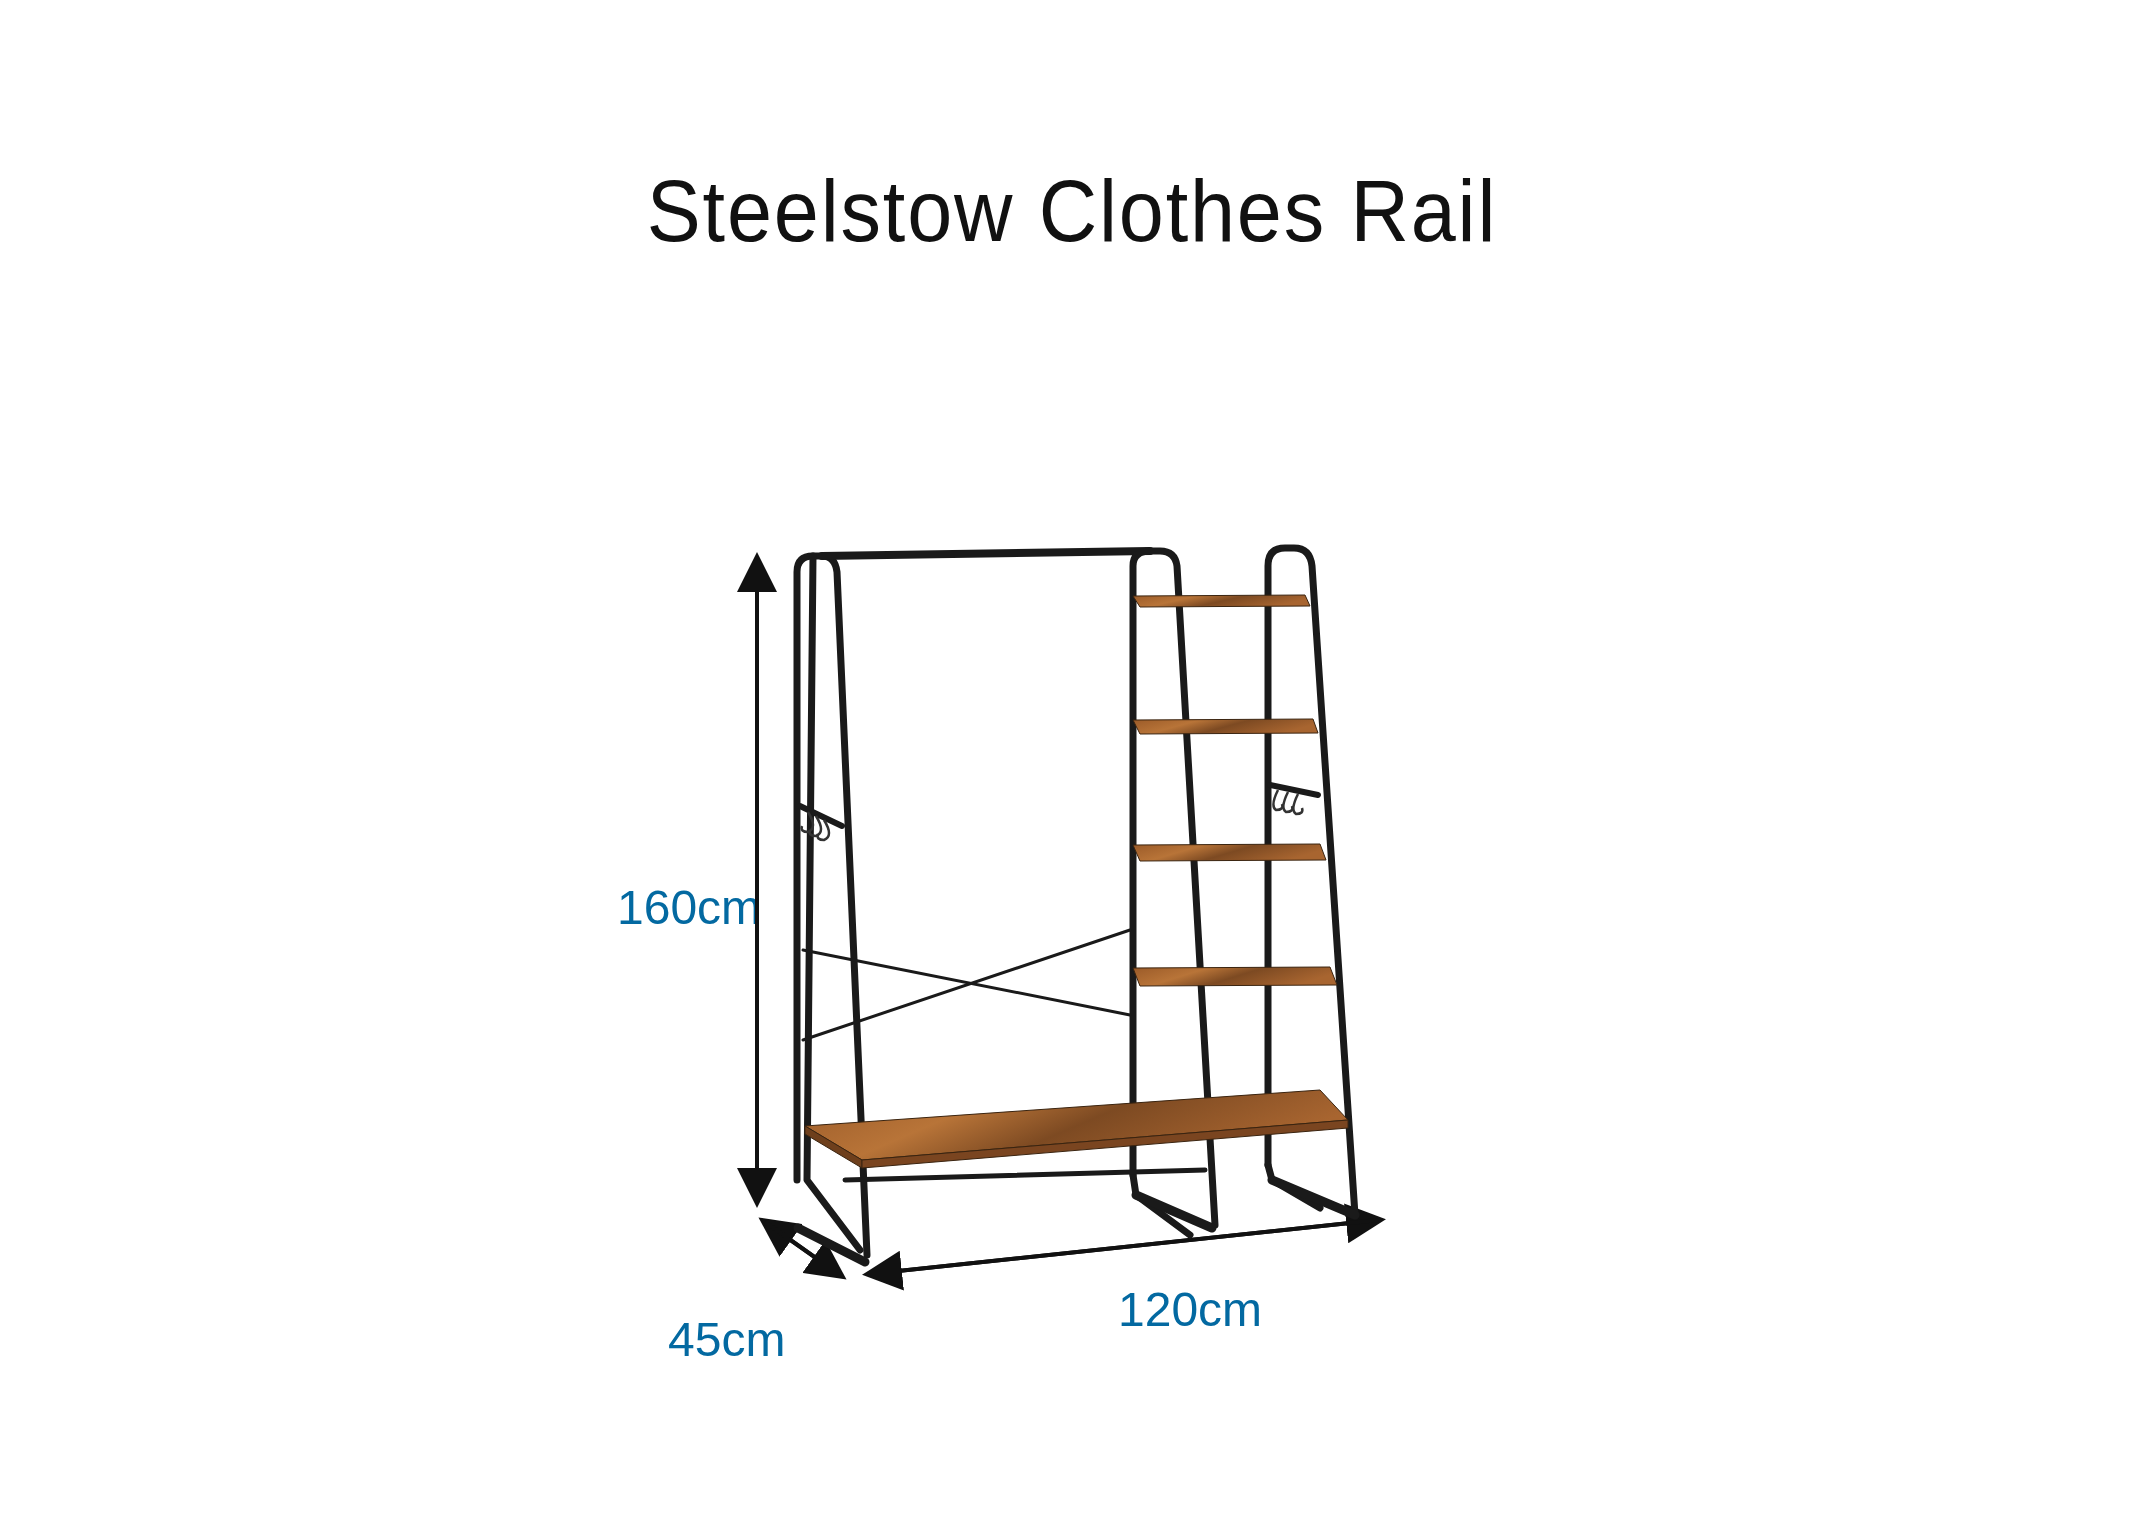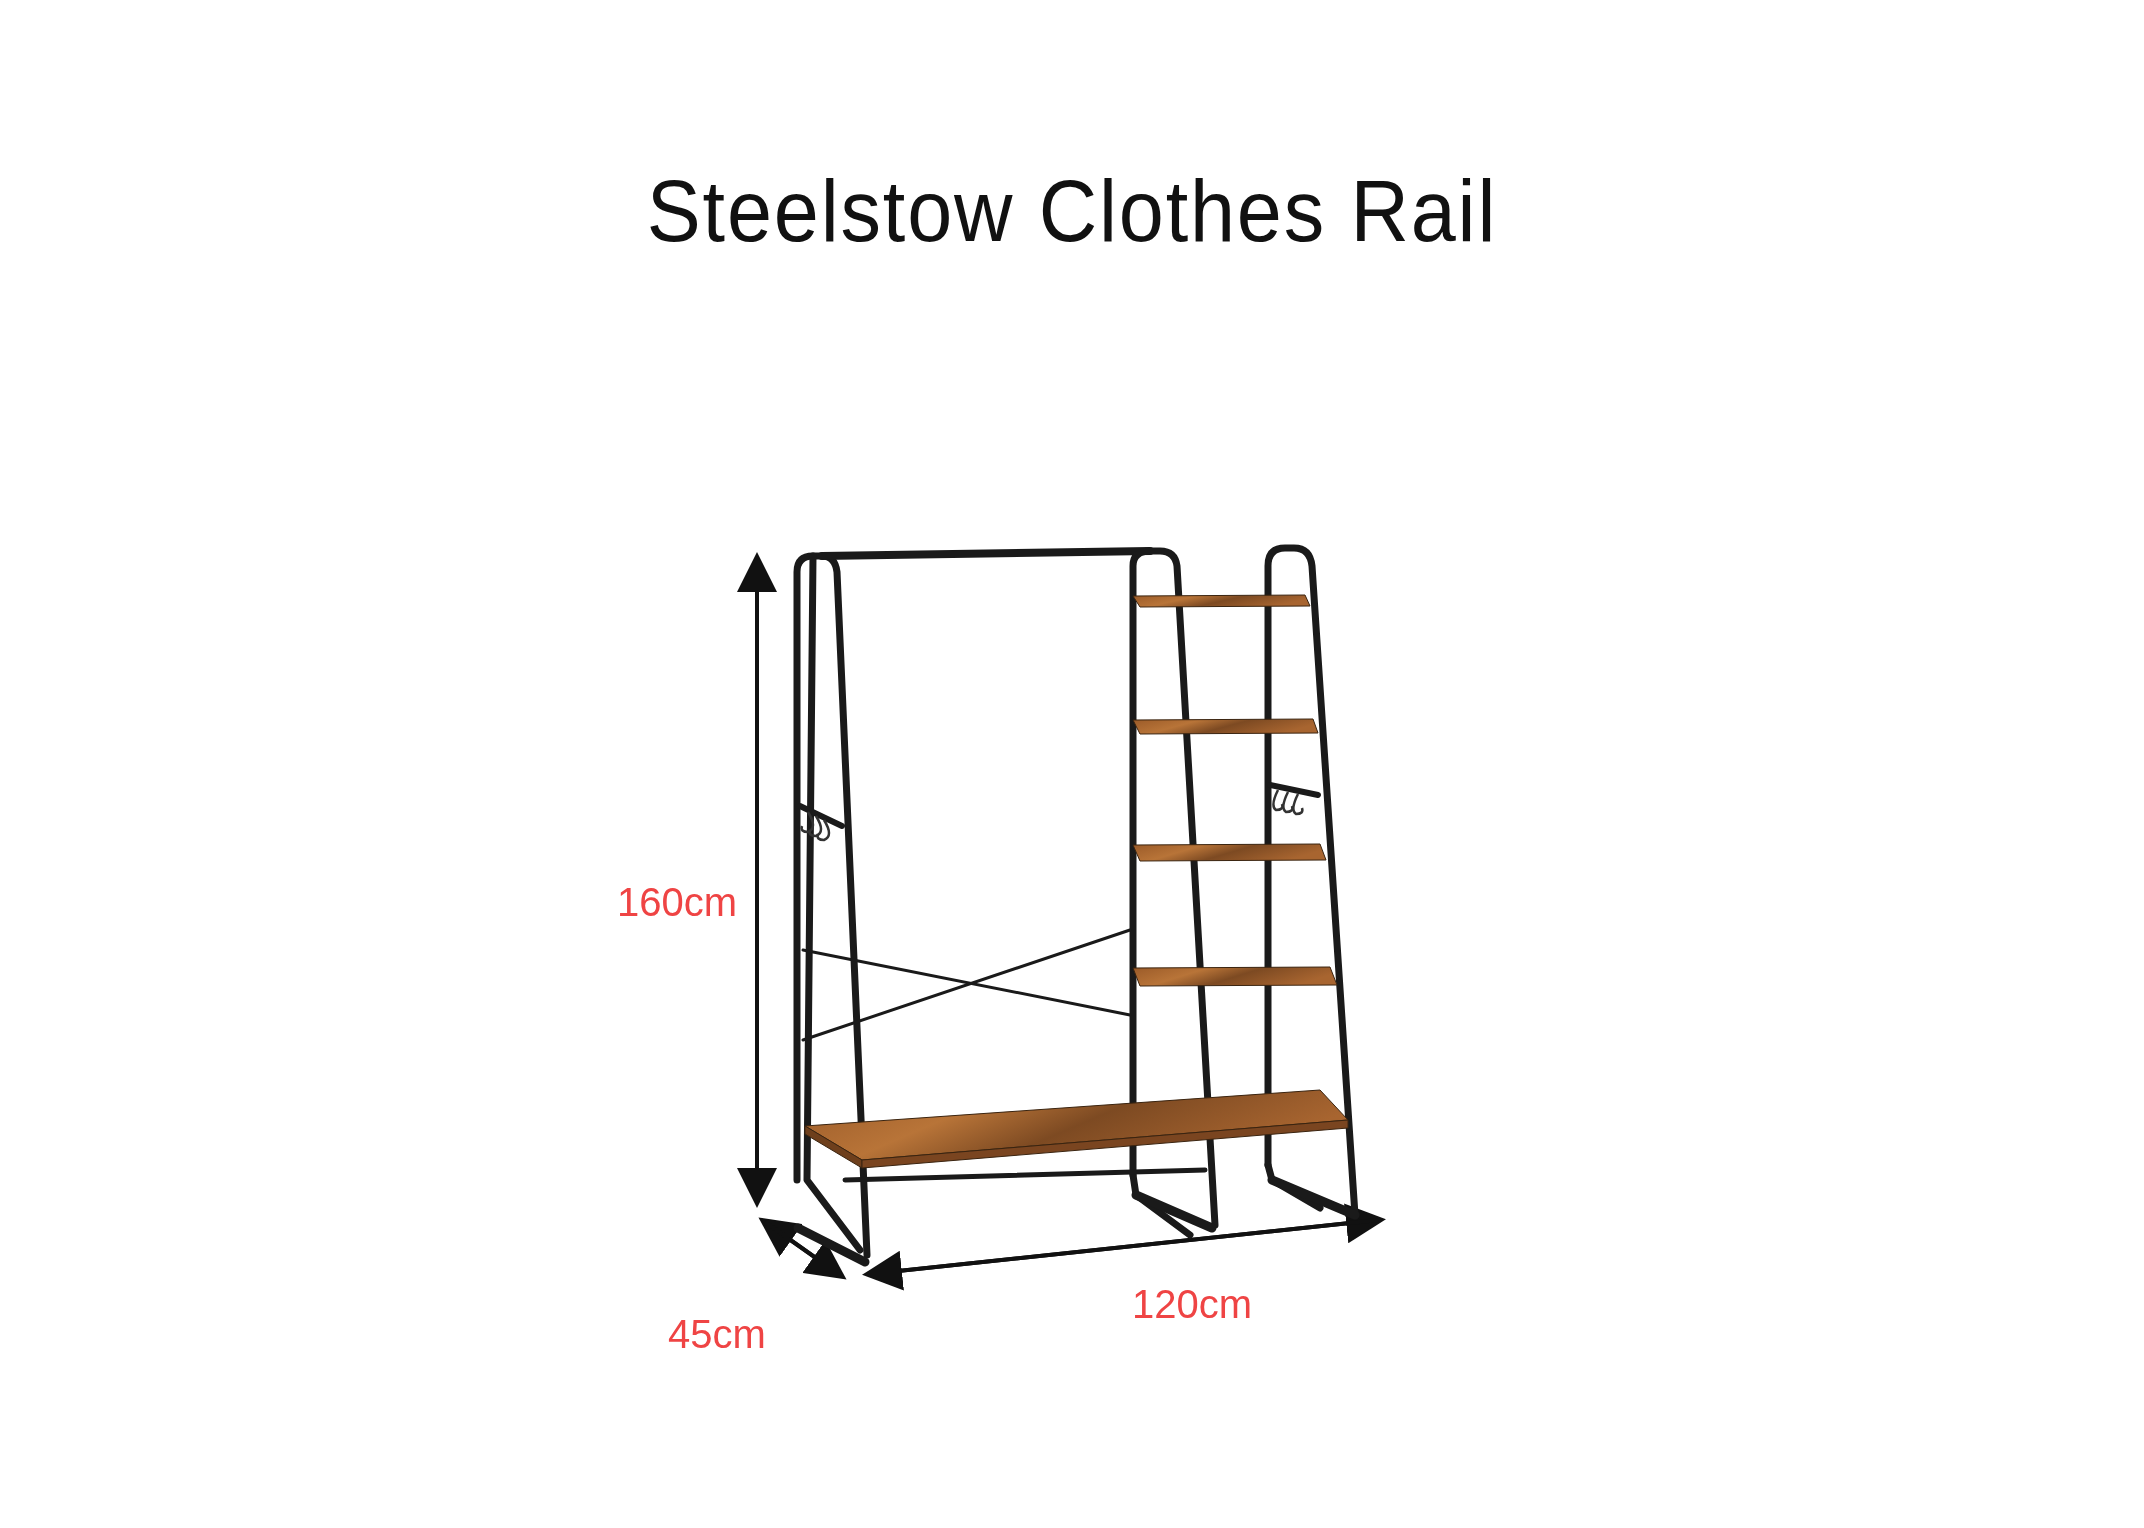--- a/index.html
+++ b/index.html
@@ -1,31 +1,31 @@
 <!DOCTYPE html>
 <html><head>
 <meta charset="utf-8">
 <style>
   html, body { margin:0; padding:0; background:#ffffff; }
   body { width:2144px; height:1528px; position:relative; overflow:hidden;
          font-family:"Liberation Sans", sans-serif; color:#111; }
   .title { position:absolute; left:0; width:2144px; top:160px; text-align:center;
            font-size:88px; font-weight:400; letter-spacing:2px; color:#111;
            transform:scaleX(0.92); transform-origin:center; }
-  .dim { position:absolute; font-size:40px; color:#ef4444; white-space:nowrap; }
+  .dim { position:absolute; font-size:48px; color:#0369a1; white-space:nowrap; }
   svg.drawing { position:absolute; left:0; top:0; }
 </style>
 </head>
 <body>
 
 <div class="title">Steelstow Clothes Rail</div>
 
 <div class="dim" style="left:617px; top:880px;">160cm</div>
 <div class="dim" style="left:668px; top:1312px;">45cm</div>
-<div class="dim" style="left:1118px; top:1282px;margin-left:14px;">120cm</div>
+<div class="dim" style="left:1118px; top:1282px;">120cm</div>
 
 <svg class="drawing" width="2144" height="1528" viewBox="0 0 2144 1528">
   <defs>
     <marker id="arrow" markerWidth="10" markerHeight="10" refX="8" refY="5" orient="auto" markerUnits="strokeWidth">
       <path d="M0,0 L10,5 L0,10 Z" fill="#111"></path>
     </marker>
     <linearGradient id="wood" x1="0" y1="0" x2="1" y2="0.3">
       <stop offset="0" stop-color="#9a5a28"></stop>
       <stop offset="0.35" stop-color="#b87438"></stop>
       <stop offset="0.6" stop-color="#7d4a22"></stop>

